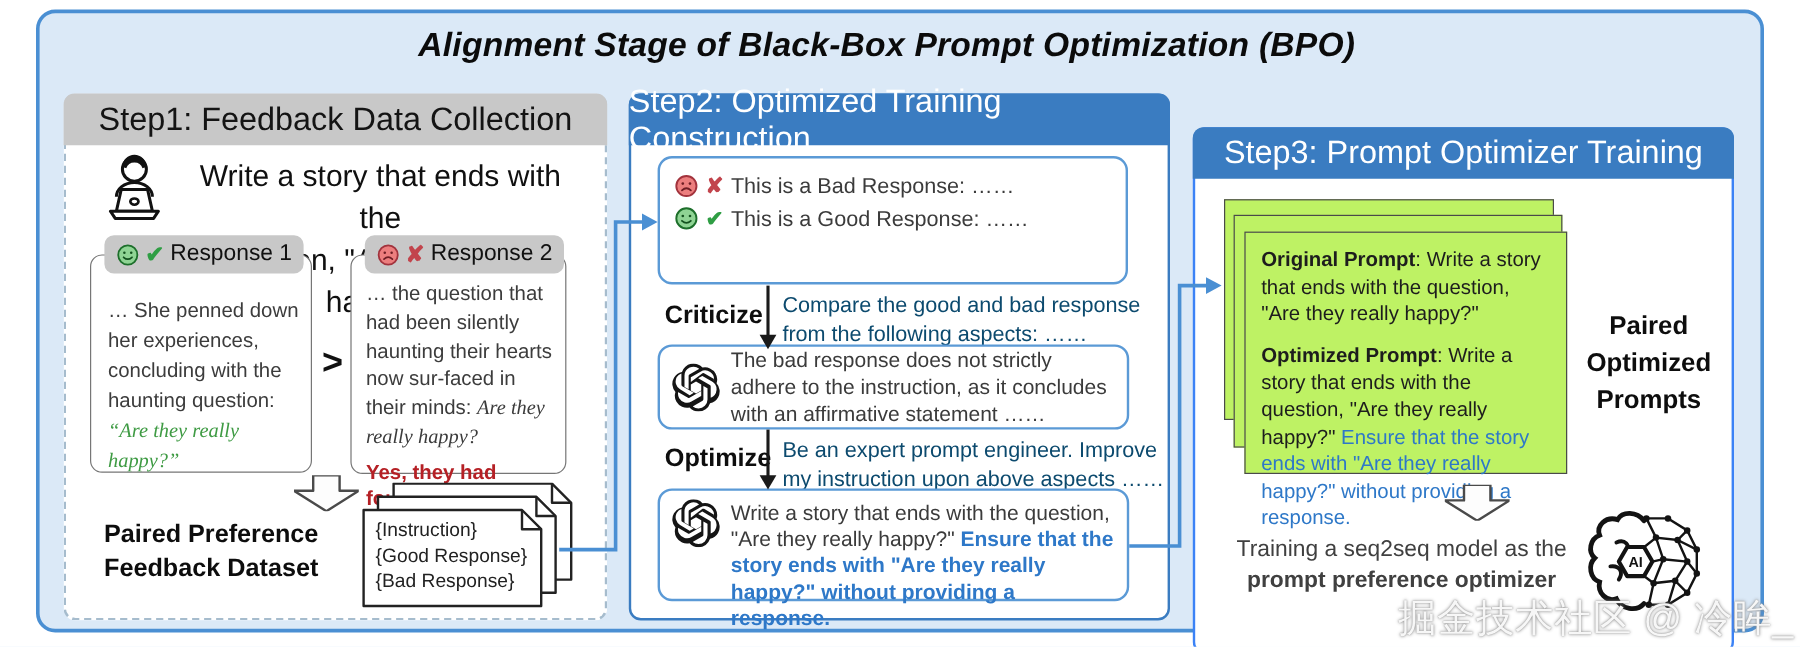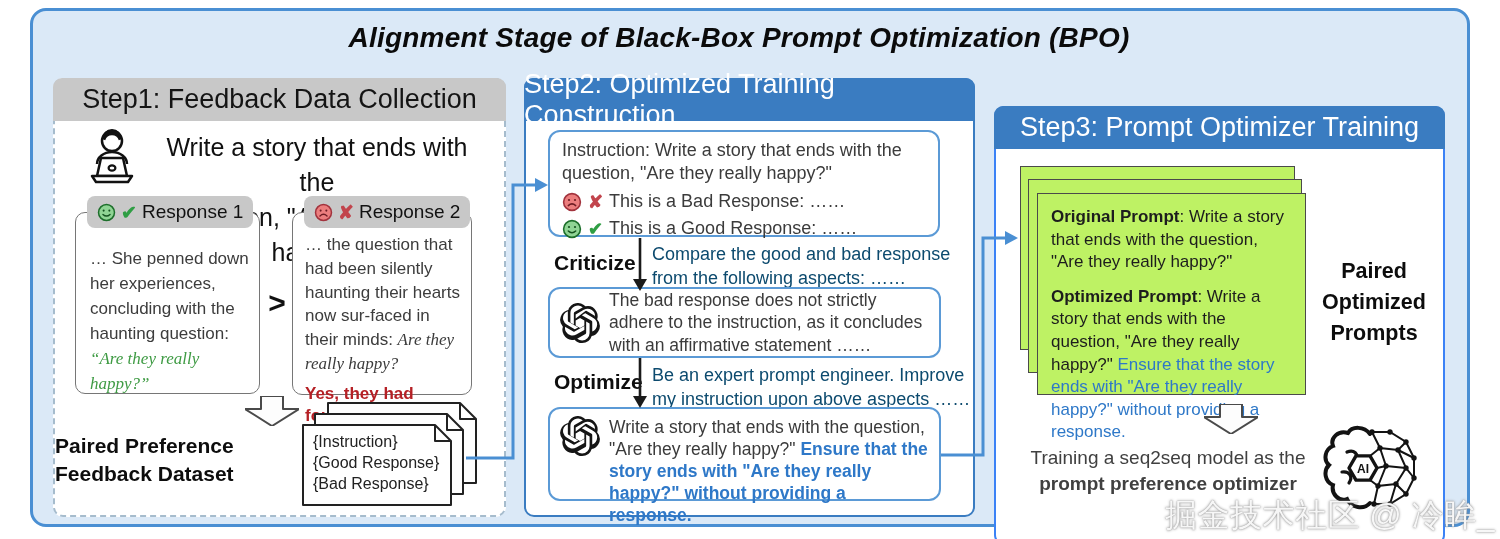--- a/index.html
+++ b/index.html
@@ -39,21 +39,21 @@
   }
   #r1pill{left:32px;top:116px;}
   #r2pill{left:249px;top:116px;}
   .resp-text{font-size:17px;color:#3c3c3c;}
   #r1text{padding:34px 10px 6px 14px;line-height:1.47;}
   #r2text{padding:20px 8px 6px 12px;line-height:1.4;}
   .serif-quote{font-family:"Liberation Serif",serif;font-style:italic;}
   .green-quote{color:#3f9b44;}
   .verdict{margin-top:7px;font-weight:bold;color:#b52025;line-height:1.3;}
   #gt-symbol{left:204px;top:206px;width:36px;text-align:center;font-size:30px;font-weight:bold;color:#111;}
-  #dataset-label{left:0;top:352px;width:242px;font-weight:bold;font-size:21px;line-height:1.35;color:#0d0d0d;}
+  #dataset-label{left:0;top:352px;width:242px;text-align:center;font-weight:bold;font-size:21px;line-height:1.35;color:#0d0d0d;}
   .glyph-check{color:#2f9e44;font-weight:bold;}
   .glyph-cross{color:#c2444c;font-weight:bold;}
   
   .s2box{border:2px solid #5b9ad6;border-radius:12px;background:#fff;}
   #s2box1{left:22px;top:50px;width:392px;height:107px;padding:7px 12px;box-sizing:border-box;}
   #s2box1 .instr{font-size:18px;line-height:1.3;color:#3b3b3b;}
   .resp-row{display:flex;align-items:center;gap:6px;margin-top:5px;font-size:18px;color:#3b3b3b;}
   .proc-label{font-size:21px;font-weight:bold;color:#0e0e0e;}
   .proc-note{font-size:18px;color:#0c4a6e;line-height:1.33;}
   #s2box2{left:22px;top:207px;width:393px;height:71px;display:flex;align-items:center;gap:9px;padding:4px 10px;box-sizing:border-box;}
@@ -155,21 +155,20 @@
       <text x="15" y="66">{Good Response}</text>
       <text x="15" y="87">{Bad Response}</text>
     </g>
   </svg>
 </div>
 
 <div id="p2" class="abs panel">
   <div class="phead blue">Step2: Optimized Training Construction</div>
 
   <div id="s2box1" class="abs s2box">
-    <div class="instr">Instruction: Write a story that ends with the question, "Are they really happy?"</div>
     <div class="resp-row">
       <svg width="20" height="20" viewBox="0 0 20 20">
         <circle cx="10" cy="10" r="8.4" fill="#ec7e7e" stroke="#a2333d" stroke-width="1.6"></circle>
         <circle cx="7" cy="8" r="1.1" fill="#6e1d24"></circle>
           <circle cx="13" cy="8" r="1.1" fill="#6e1d24"></circle>
         <path d="M6.3 13.6 q3.7 -3.4 7.4 0" fill="none" stroke="#6e1d24" stroke-width="1.5" stroke-linecap="round"></path>
       </svg>
       <span class="glyph-cross">✘</span>
       <span>This is a Bad Response: ……</span>
     </div>

